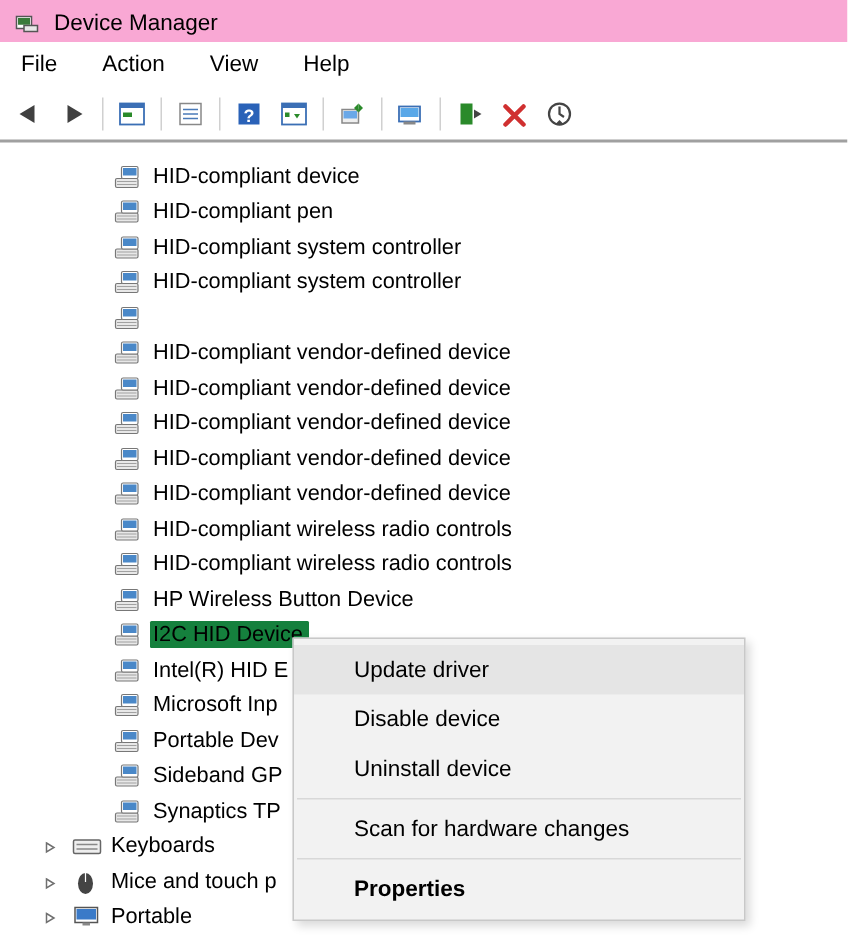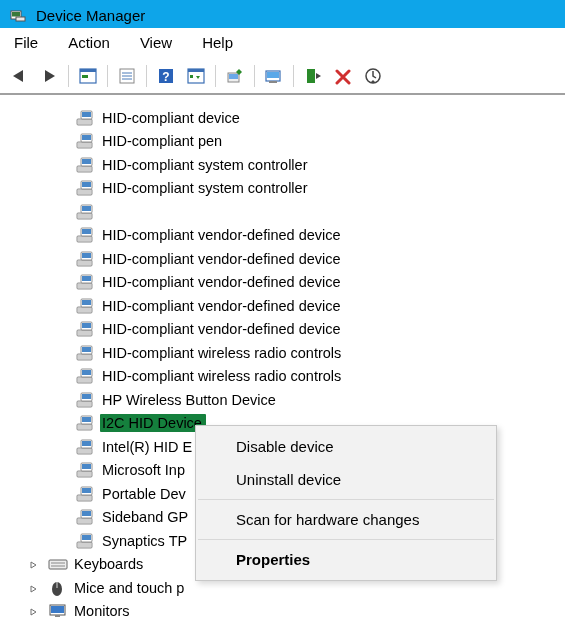--- a/index.html
+++ b/index.html
@@ -12,21 +12,21 @@
     width: 565px;
     height: 624px;
     overflow: hidden;
     position: relative;
   }
   .titlebar {
     display: flex;
     align-items: center;
     padding: 6px 10px 4px 10px;
     gap: 8px;
-    background: #0ea5e9;
+    background: #f9a8d4;
   }
   .title-icon svg { display: block; }
   .title-text { font-size: 15px; }
   .menubar {
     display: flex;
     padding: 4px 0 6px 8px;
     gap: 12px;
   }
   .menubar .menu-item {
     padding: 2px 12px 2px 6px;
@@ -474,24 +474,25 @@
       <span class="expander">
         <svg width="10" height="10">
           <path d="M2 2 L7 5 L2 8 Z" fill="none" stroke="#707070" stroke-width="1"></path>
         </svg>
       </span>
       <span class="cat-icon"><svg width="20" height="18" viewBox="0 0 20 18">
           <rect x="2" y="3" width="15" height="10" fill="#fff" stroke="#555"></rect>
           <rect x="3" y="4" width="13" height="7" fill="#3a7ac8"></rect>
           <rect x="7" y="13" width="5" height="2" fill="#888"></rect>
         </svg></span>
-      <span>Monitors</span>
+      <span>Portable</span>
     </div>
   </div>
 
 <div class="ctx-menu">
+  <div class="ctx-item hl">Update driver</div>
   <div class="ctx-item">Disable device</div>
   <div class="ctx-item">Uninstall device</div>
   <div class="ctx-sep"></div>
   <div class="ctx-item">Scan for hardware changes</div>
   <div class="ctx-sep"></div>
   <div class="ctx-item bold">Properties</div>
 </div>
 
 </body></html>

